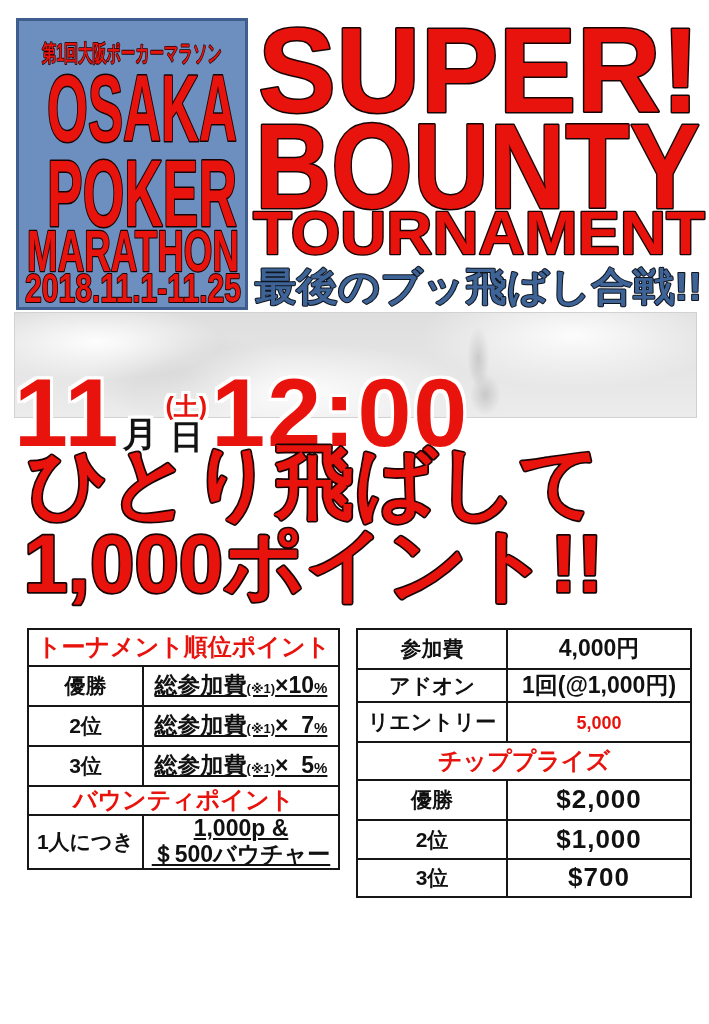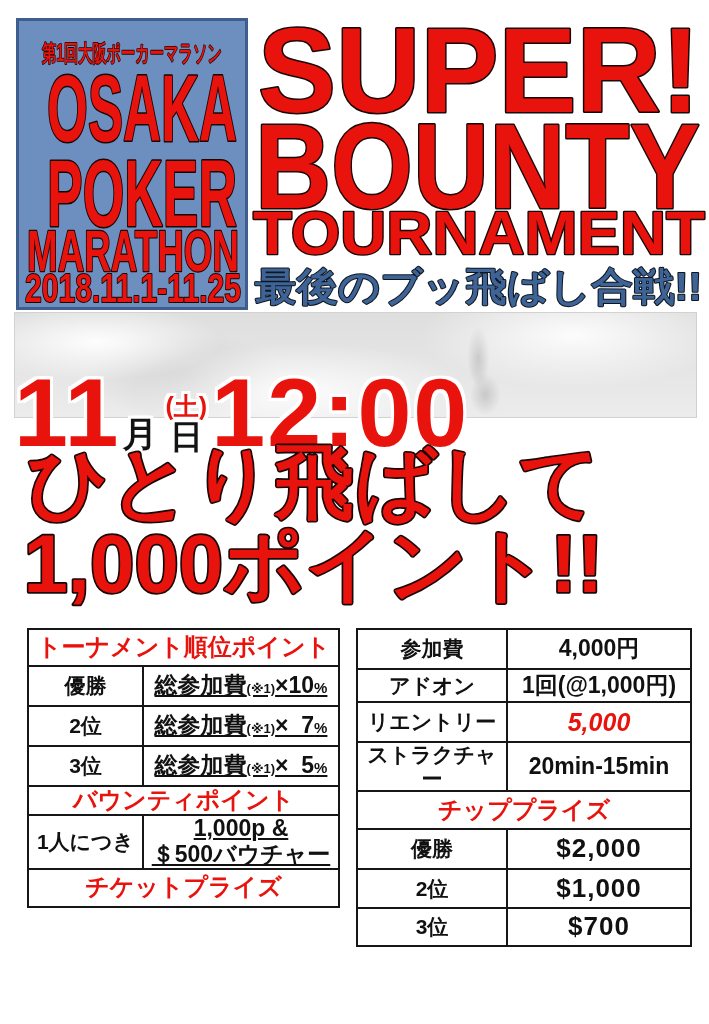--- a/index.html
+++ b/index.html
@@ -60,21 +60,21 @@
   .points-table{left:27px;top:628px;width:311px;}
   .info-table{left:350px;top:628px;width:334px;margin-left:6px;}
   .rhead{color:var(--red);font-size:24px;font-weight:bold;}
   .points-table .c1{font-size:21px;}
   .points-table .c2{font-size:23px;text-decoration:underline;}
   .info-table .c1{font-size:21px;}
   .info-table .c2{font-size:23px;}
   .note{font-size:13px;font-weight:bold;}
   .pct{font-size:15px;font-weight:bold;}
   .mult{white-space:pre;}
-  .val-red{color:var(--red);font-size:25px;font-style:italic;}
+  .val-red{color:var(--red);font-size:18px;}
   .money{font-size:26px;letter-spacing:1px;}
   .subnote{display:block;font-size:16px;line-height:1;}
   .subnote sup{font-size:10px;}
   .twolines span{display:block;}
 </style>
 </head>
 <body>
 
 <div class="page">
 
@@ -158,25 +158,20 @@
     </tr>
     <tr style="height:54px">
       <td class="c1">
         <span>1人につき</span>
       </td>
       <td class="c2 twolines">
         <span>1,000p &amp;</span>
         <span>＄500バウチャー</span>
       </td>
     </tr>
-    <tr style="height:38px">
-      <td colspan="2">
-        <span class="rhead">チケットプライズ</span>
-      </td>
-    </tr>
   </tbody>
     </table>
 
   <table class="tbl info-table">
     <colgroup>
         <col style="width:150px">
         <col style="width:184px">
       </colgroup>
     <tbody>
         <tr style="height:40px">
@@ -196,28 +191,20 @@
       </td>
     </tr>
     <tr style="height:40px">
       <td class="c1">
         <span>リエントリー</span>
       </td>
       <td class="c2">
         <span class="val-red">5,000</span>
       </td>
     </tr>
-    <tr style="height:34px">
-      <td class="c1">
-        <span>ストラクチャー</span>
-      </td>
-      <td class="c2">
-        <span>20min-15min</span>
-      </td>
-    </tr>
     <tr style="height:38px">
       <td colspan="2">
         <span class="rhead">チッププライズ</span>
       </td>
     </tr>
     <tr style="height:40px">
       <td class="c1">
         <span>優勝</span>
       </td>
       <td class="c2">

